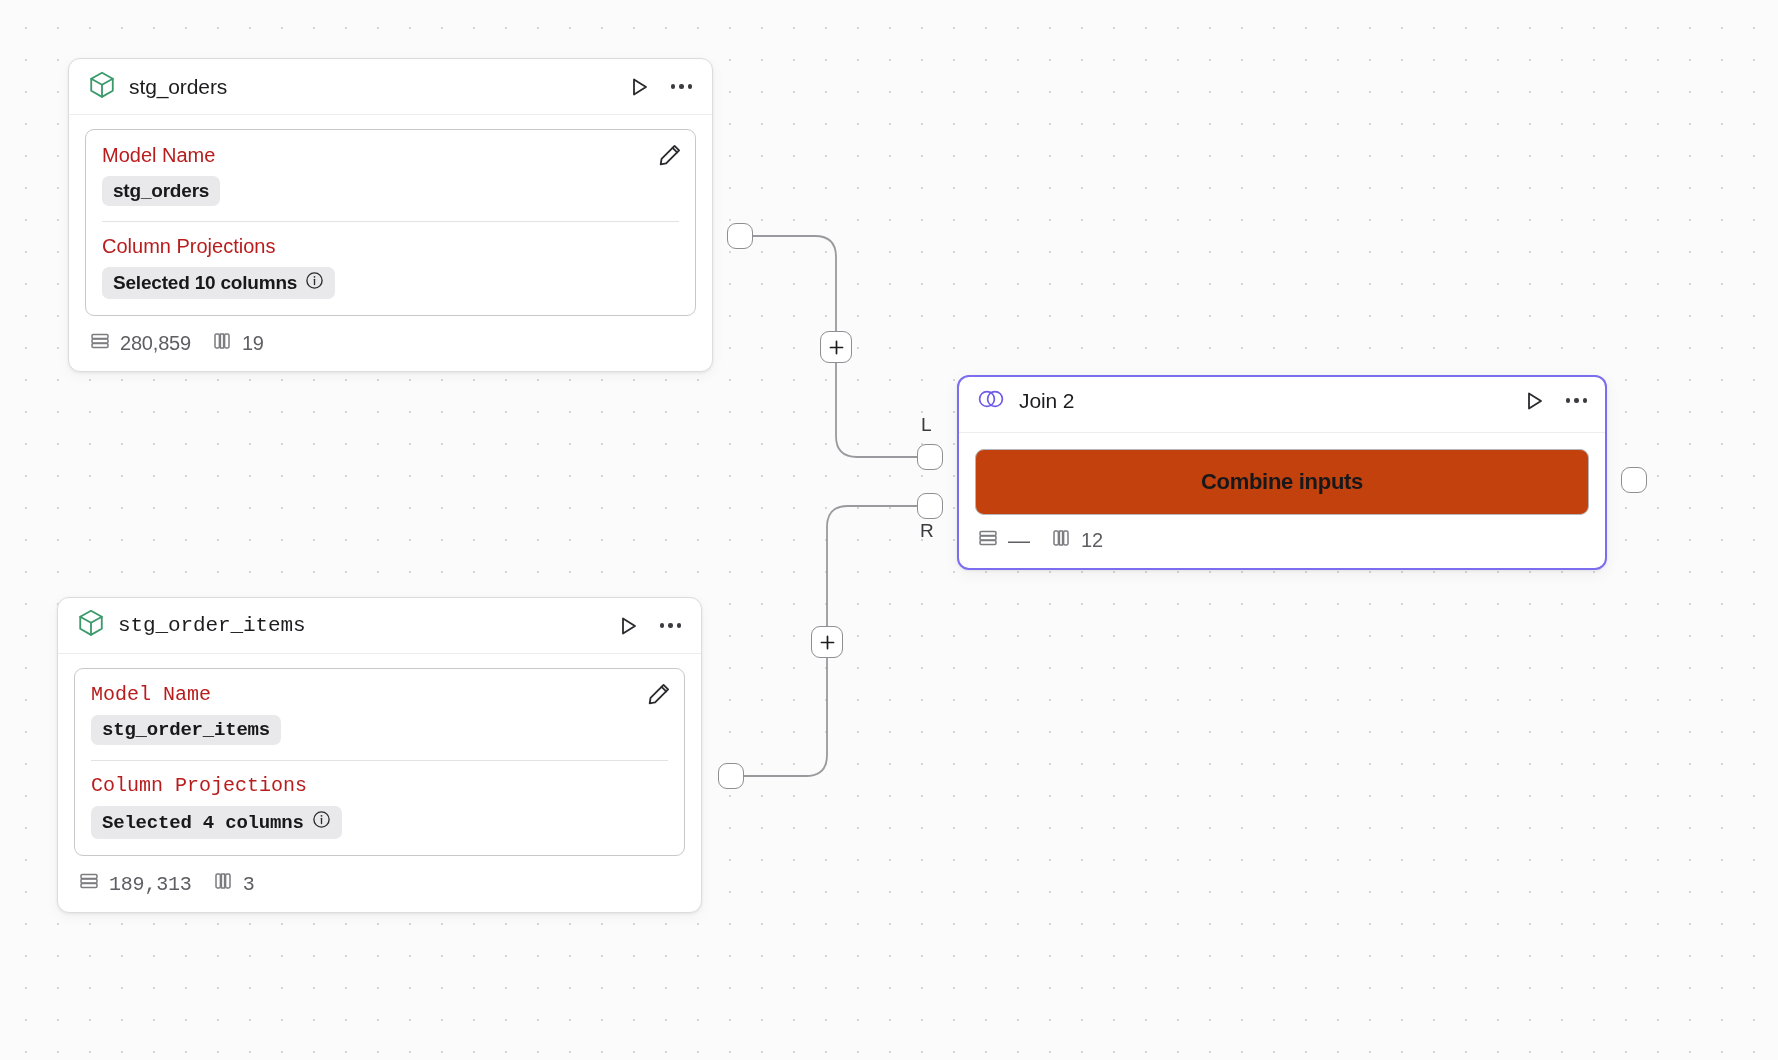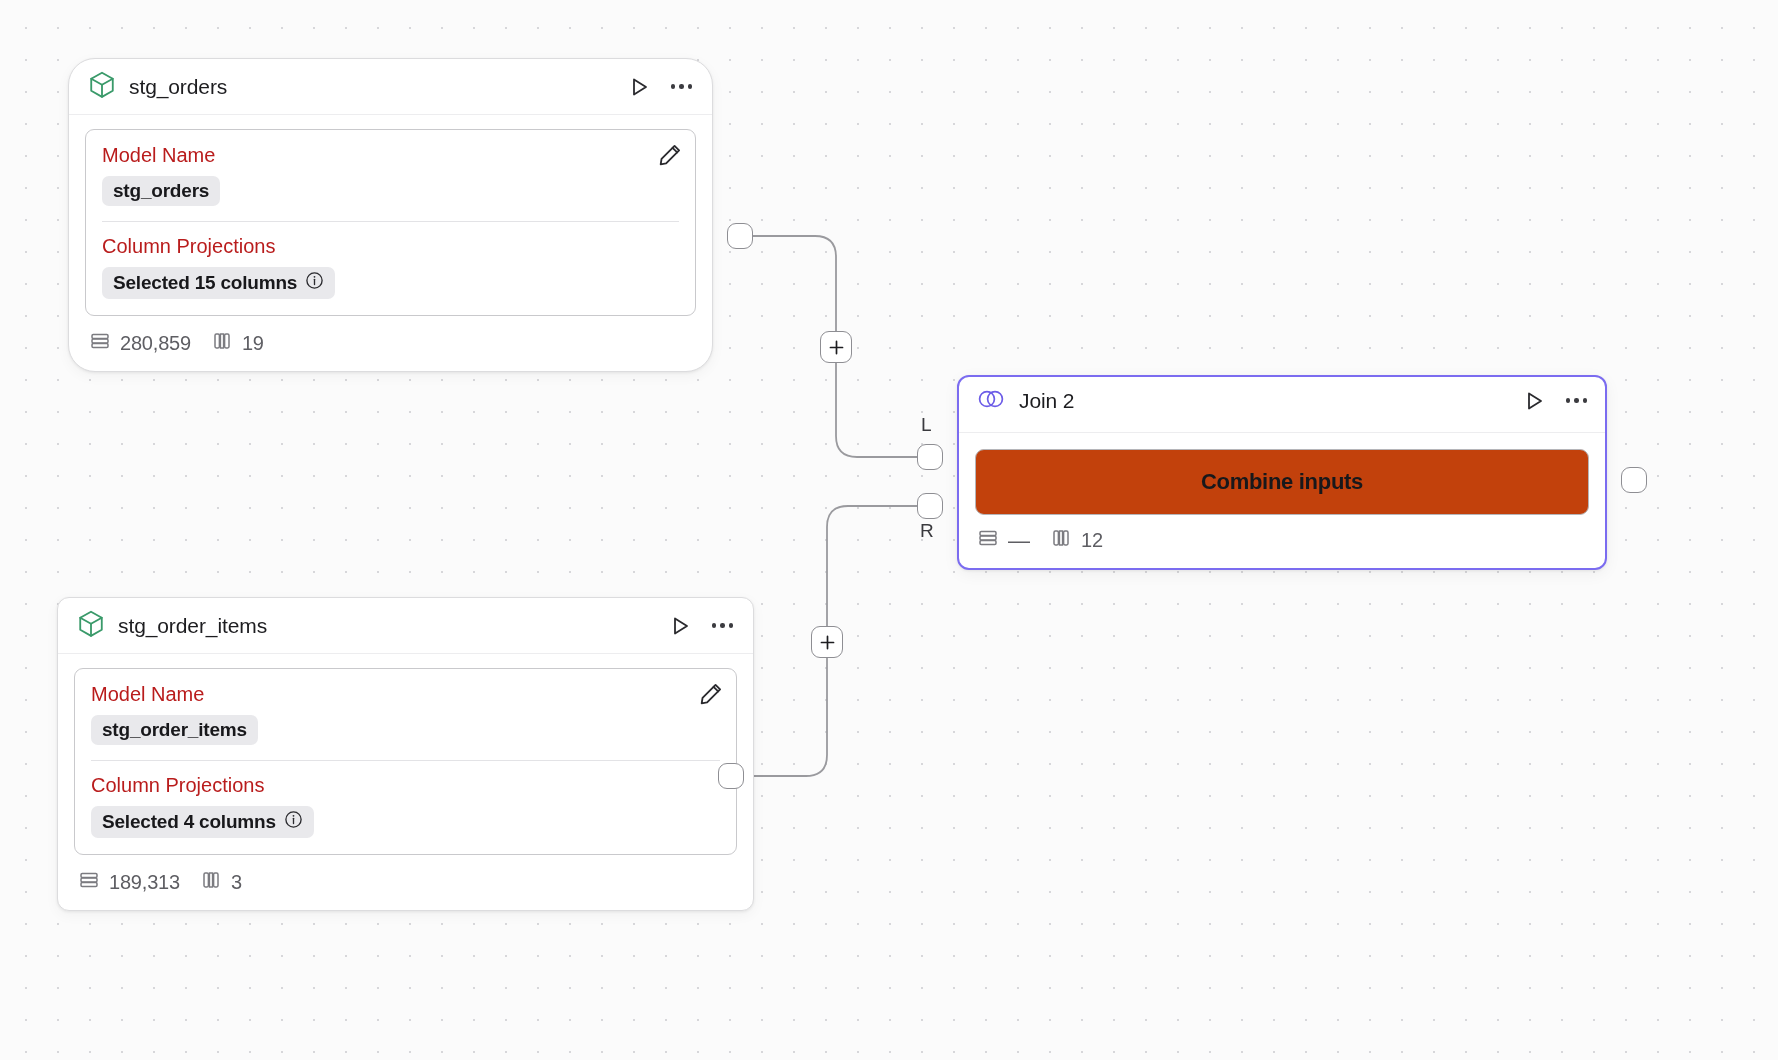--- a/index.html
+++ b/index.html
@@ -224,21 +224,21 @@
 
 <div id="canvas">
 
   <svg id="edges" viewBox="0 0 1778 1060">
 
     <path class="edge-path" d="M 753 236 L 815 236 Q 836 236 836 257 L 836 436 Q 836 457 857 457 L 917 457"></path>
 
     <path class="edge-path" d="M 744 776 L 806 776 Q 827 776 827 755 L 827 527 Q 827 506 848 506 L 917 506"></path>
   </svg>
 
-  <div class="node" style="left:68px; top:58px; width:645px;border-radius:27px;">
+  <div class="node" style="left:68px; top:58px; width:645px;">
 
     <div class="node-header">
       <span class="icon">
         <svg width="26" height="28" viewBox="0 0 24 26" fill="none" stroke="#3a9a6a" stroke-width="1.7" stroke-linejoin="round" stroke-linecap="round">
           <path d="M12 1.6 L22 7.2 L22 18.4 L12 24 L2 18.4 L2 7.2 Z"></path>
           <path d="M2 7.2 L12 12.8 L22 7.2"></path>
           <path d="M12 12.8 L12 24"></path>
         </svg>
       </span>
       <span class="node-title">stg_orders</span>
@@ -268,21 +268,21 @@
 
         <div class="field-label">Model Name</div>
         <div class="chip">
           <span>stg_orders</span>
         </div>
 
         <div class="divider"></div>
 
         <div class="field-label">Column Projections</div>
         <div class="chip">
-          <span>Selected 15 columns</span>
+          <span>Selected 10 columns</span>
           <span>
             <svg width="19" height="19" viewBox="0 0 20 20" fill="none" stroke="#2a2a2e" stroke-width="1.4">
               <circle cx="10" cy="10" r="8"></circle>
               <path d="M10 8.8 L10 14.2" stroke-linecap="round"></path>
               <circle cx="10" cy="6.1" r="0.95" fill="#2a2a2e" stroke="none"></circle>
             </svg>
           </span>
         </div>
       </div>
     </div>
@@ -306,21 +306,21 @@
             <rect x="13.6" y="4" width="4.4" height="14" rx="1.4"></rect>
           </svg>
         </span>
         <span class="sval">19</span>
       </span>
     </div>
   </div>
 
   <div class="port" style="left:727px; top:223px;"></div>
 
-  <div class="node" style="left:57px; top:597px; width:697px;">
+  <div class="node" style="left:57px; top:597px; width:645px;font-family:Liberation Mono, monospace;">
 
     <div class="node-header">
       <span class="icon">
         <svg width="26" height="28" viewBox="0 0 24 26" fill="none" stroke="#3a9a6a" stroke-width="1.7" stroke-linejoin="round" stroke-linecap="round">
           <path d="M12 1.6 L22 7.2 L22 18.4 L12 24 L2 18.4 L2 7.2 Z"></path>
           <path d="M2 7.2 L12 12.8 L22 7.2"></path>
           <path d="M12 12.8 L12 24"></path>
         </svg>
       </span>
       <span class="node-title">stg_order_items</span>

